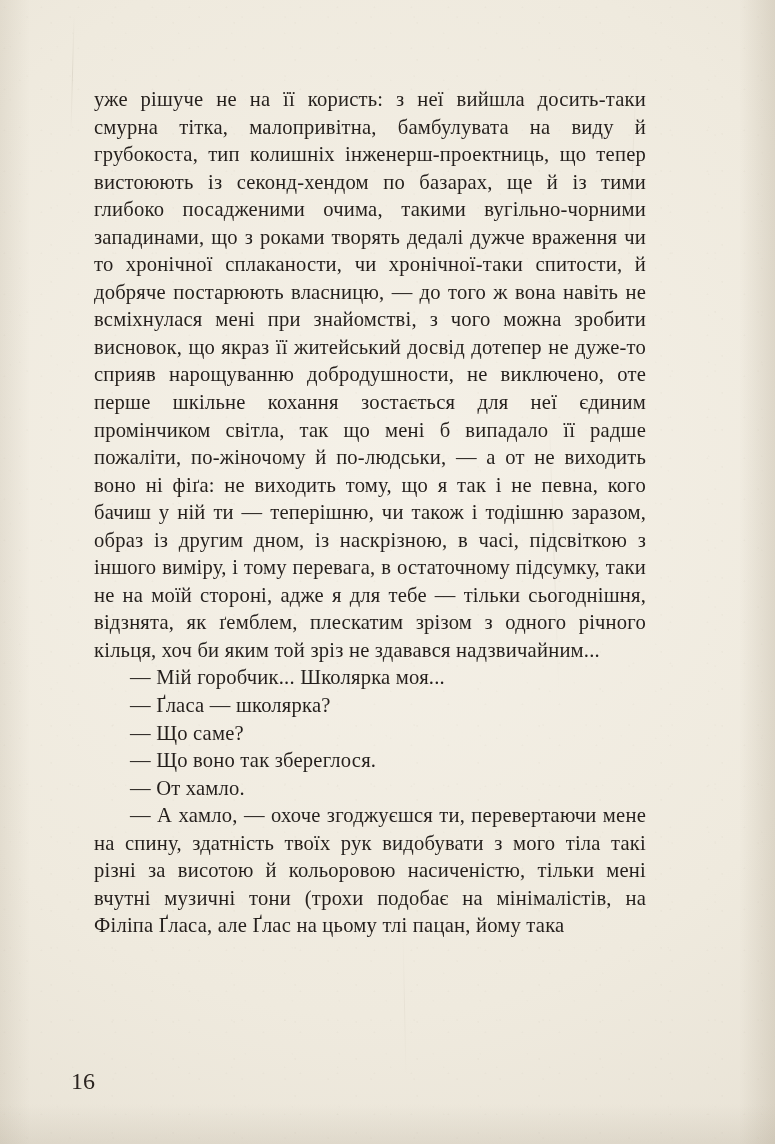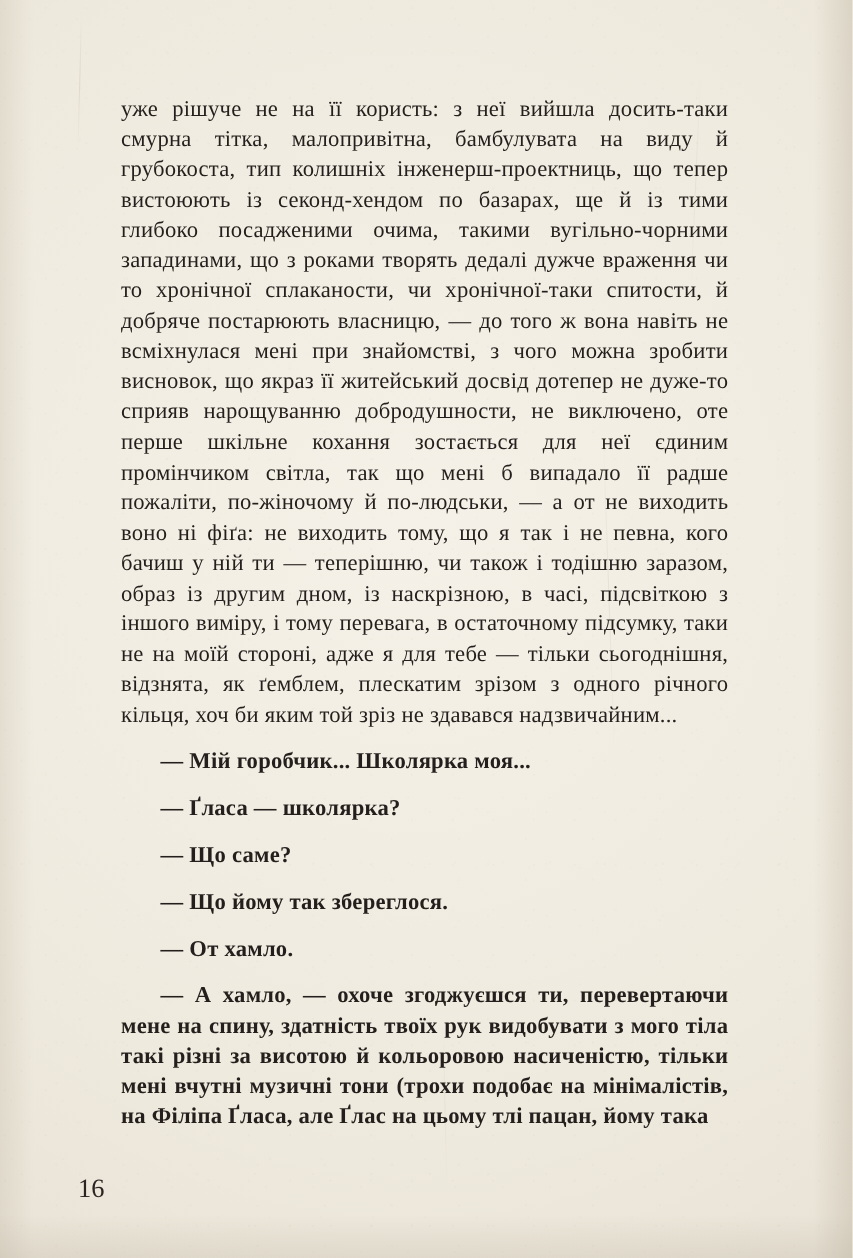--- a/index.html
+++ b/index.html
@@ -72,21 +72,21 @@
   #edge-left {
     position: absolute;
     top: 0; left: 0; bottom: 0;
     width: 30px;
     pointer-events: none;
     background: linear-gradient(to left, rgba(190,180,162,0.00), rgba(182,172,154,0.22));
   }
 
   #text-block {
     position: absolute;
-    left: 110px;
+    left: 94px;
     top: 86px;
     width: 552px;
   }
 
   .para {
     margin: 0;
     color: #241f1c;
     font-size: 20.6px;
     line-height: 27.55px;
     text-align: justify;
@@ -97,21 +97,21 @@
   .para.body-para {
     text-indent: 0;
   }
 
   .para.dialogue,
   .para.cont-para {
     text-indent: 36px;
   }
 
   
-  .para + .para { margin-top: 15px; font-weight: bold; }
+  .para + .para { margin-top: 0; }
 
   
   .para { -webkit-hyphens: none; hyphens: none; }
 
   #folio {
     position: absolute;
     left: 71px;
     top: 1068px;
     font-size: 24px;
     color: #2b2420;
@@ -127,21 +127,21 @@
   <div class="crease c1"></div>
   <div class="crease c2"></div>
   <div class="crease c3"></div>
   <div class="crease c4"></div>
 
   <div id="text-block">
     <p class="para body-para">уже рішуче не на її користь: з неї вийшла досить‑таки смурна тітка, малопривітна, бамбулувата на виду й грубокоста, тип колишніх інженерш‑проектниць, що тепер вистоюють із секонд‑хендом по базарах, ще й із тими глибоко посадженими очима, такими вугільно‑чорними западинами, що з роками творять дедалі дужче враження чи то хронічної сплаканости, чи хронічної‑таки спитости, й добряче постарюють власницю, — до того ж вона навіть не всміхнулася мені при знайомстві, з чого можна зробити висновок, що якраз її житейський досвід дотепер не дуже‑то сприяв нарощуванню добродушности, не виключено, оте перше шкільне кохання зостається для неї єдиним промінчиком світла, так що мені б випадало її радше пожаліти, по‑жіночому й по‑людськи, — а от не виходить воно ні фіґа: не виходить тому, що я так і не певна, кого бачиш у ній ти — теперішню, чи також і тодішню заразом, образ із другим дном, із наскрізною, в часі, підсвіткою з іншого виміру, і тому перевага, в остаточному підсумку, таки не на моїй стороні, адже я для тебе — тільки сьогоднішня, відзнята, як ґемблем, плескатим зрізом з одного річного кільця, хоч би яким той зріз не здавався надзвичайним...</p>
     <p class="para dialogue">— Мій горобчик... Школярка моя...</p>
     <p class="para dialogue">— Ґласа — школярка?</p>
     <p class="para dialogue">— Що саме?</p>
-    <p class="para dialogue">— Що йому так збереглося.</p>
+    <p class="para dialogue">— Що воно так збереглося.</p>
     <p class="para dialogue">— От хамло.</p>
     <p class="para cont-para">— А хамло, — охоче згоджуєшся ти, перевертаючи мене на спину, здатність твоїх рук видобувати з мого тіла такі різні за висотою й кольоровою насиченістю, тільки мені вчутні музичні тони (трохи подобає на мінімалістів, на Філіпа Ґласа, але Ґлас на цьому тлі пацан, йому така</p>
   </div>
 
   <div id="folio">16</div>
 
   <div id="edge-left"></div>
   <div id="edge-right"></div>
   <div id="edge-bottom"></div>
 

